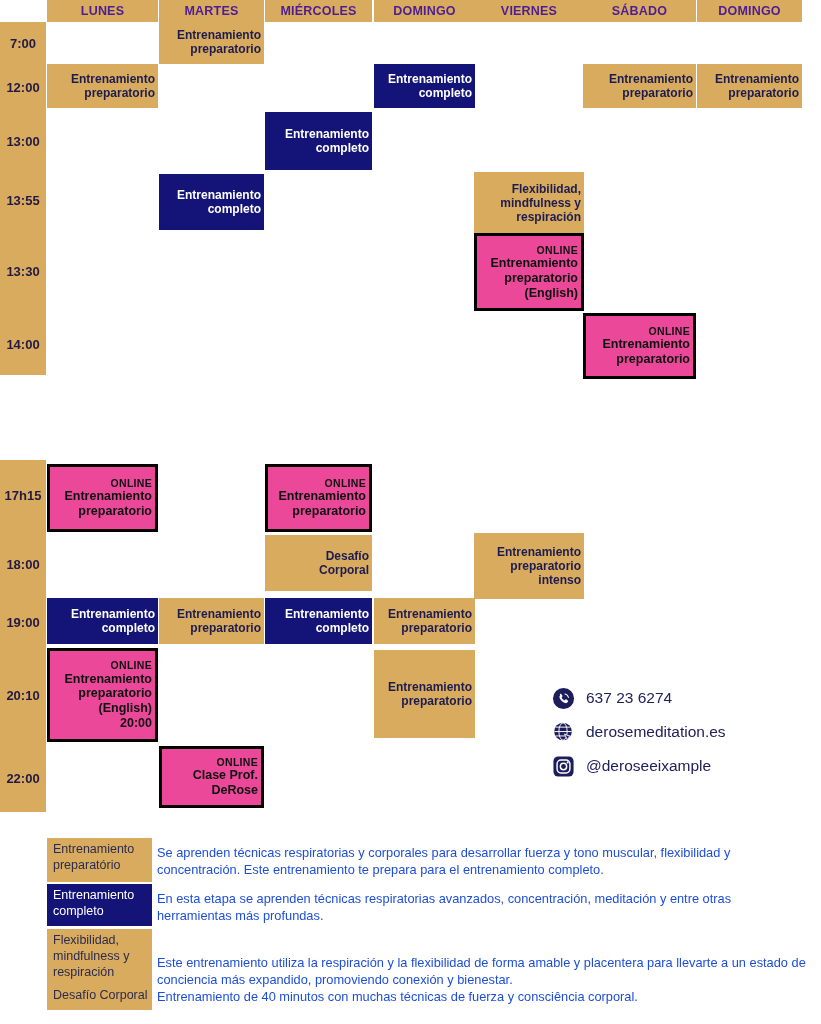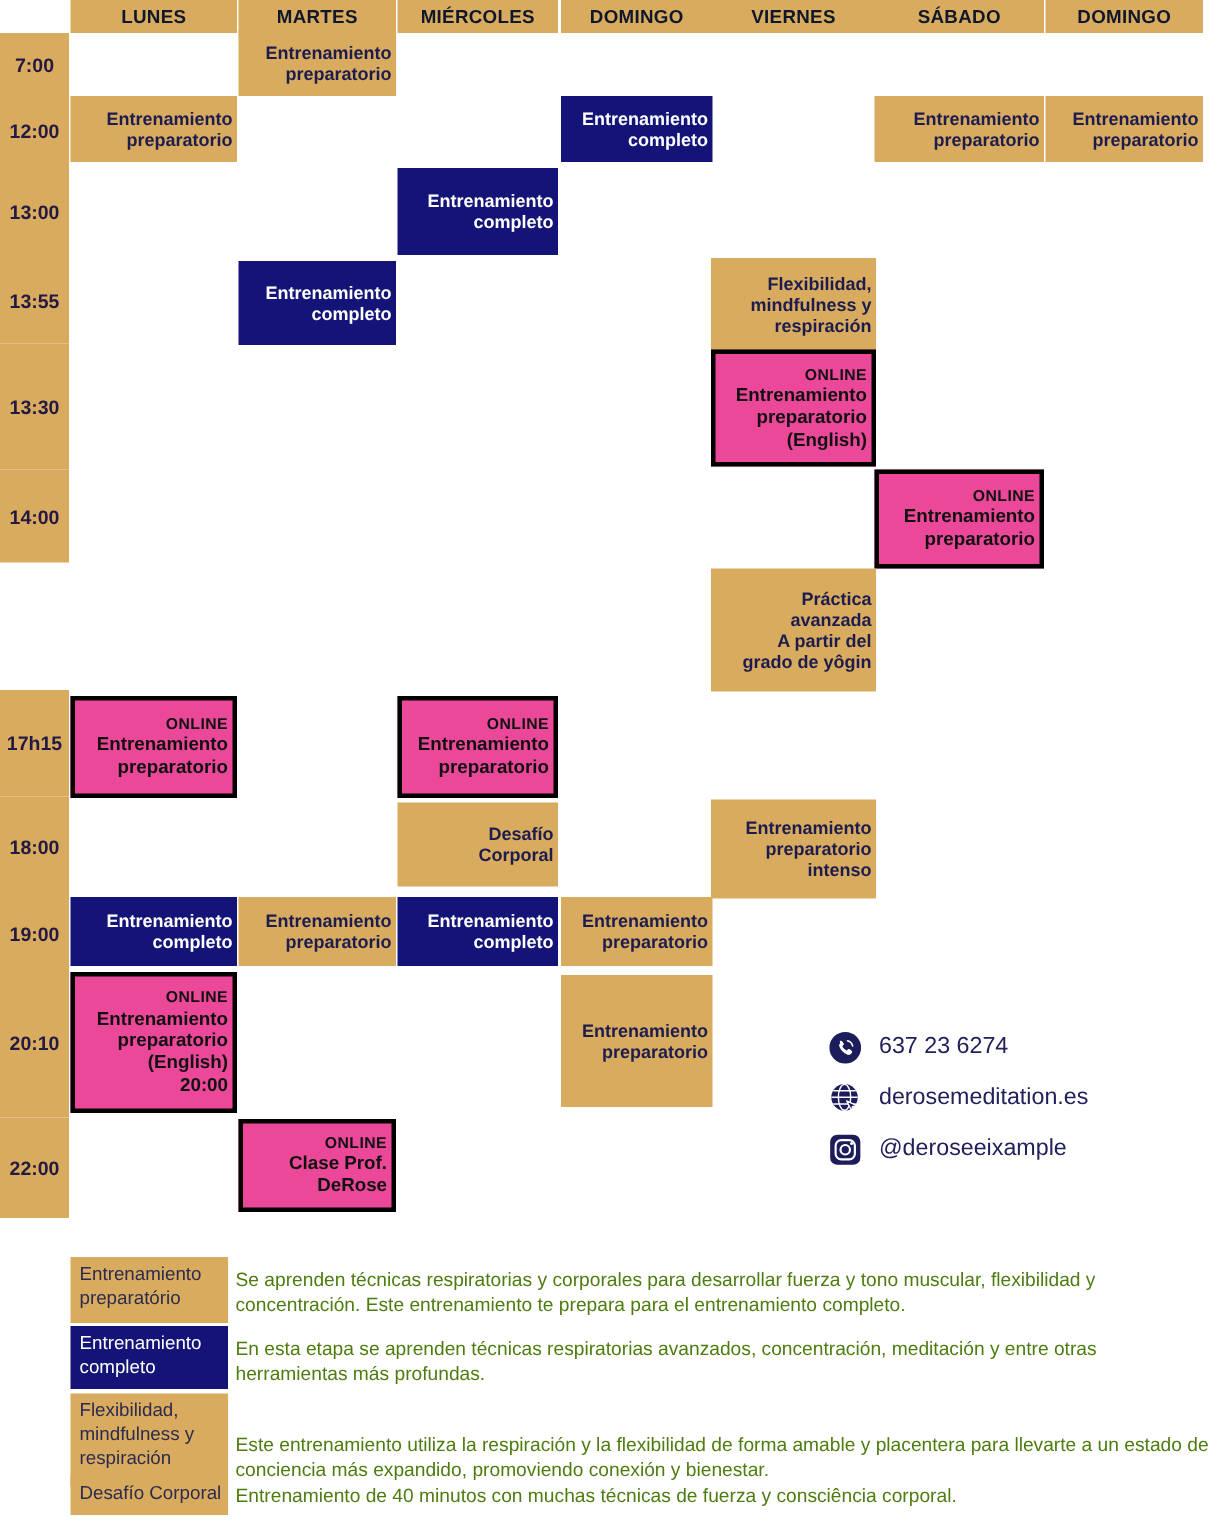--- a/index.html
+++ b/index.html
@@ -11,21 +11,21 @@
   }
   #root { position: relative; width: 821px; height: 1024px; overflow: hidden; }
 
   
   .grid { position: absolute; left: 0; top: 0; width: 821px; }
 
   .hdr-row { position: relative; height: 22px; }
   .hdr-cell {
     position: absolute; top: 0; height: 22px;
     background: #d9ab5e;
-    color: #0f172a;
+    color: #4c1d95;
     font-size: 12.5px; font-weight: bold; letter-spacing: .2px;
     display: flex; align-items: center; justify-content: center; text-align: center;
   }
 
   .time-cell {
     position: absolute; left: 0; width: 46px;
     background: #d9ab5e; color: #231942;
     font-size: 13px; font-weight: bold;
     display: flex; align-items: center; justify-content: center;
   }
@@ -63,21 +63,21 @@
   .swatch {
     position: absolute; left: 0; width: 105px;
     padding: 3px 4px 4px 6px;
     font-size: 12.5px; line-height: 1.28;
     color: #2b2b4f;
   }
   .swatch.tan  { background: #d9ab5e; }
   .swatch.navy { background: #141478; color: #ffffff; }
   .ldesc {
     position: absolute; left: 110px; width: 650px;
-    font-size: 12.8px; line-height: 1.35; color: #4d7c0f;
+    font-size: 12.8px; line-height: 1.35; color: #1d4ed8;
   }
 </style>
 </head>
 <body>
 
 <div id="root">
 
   <div class="grid" id="grid">
       <div class="hdr-row">
         <div class="hdr-cell" style="left: 47px; width: 111px;">LUNES</div>
@@ -135,26 +135,20 @@
       <div class="ev online" style="left: 474px; width: 110px; top: 233px; height: 78px;">
         <span class="ln kicker">ONLINE</span>
         <span class="ln">Entrenamiento</span>
         <span class="ln">preparatorio</span>
         <span class="ln">(English)</span>
       </div>
       <div class="ev online" style="left: 583px; width: 113px; top: 313px; height: 66px;">
         <span class="ln kicker">ONLINE</span>
         <span class="ln">Entrenamiento</span>
         <span class="ln">preparatorio</span>
-      </div>
-      <div class="ev tan" style="left: 474px; width: 110px; top: 379px; height: 82px;">
-        <span class="ln">Práctica</span>
-        <span class="ln">avanzada</span>
-        <span class="ln">A partir del</span>
-        <span class="ln">grado de yôgin</span>
       </div>
       <div class="ev online" style="left: 47px; width: 111px; top: 464px; height: 68px;">
         <span class="ln kicker">ONLINE</span>
         <span class="ln">Entrenamiento</span>
         <span class="ln">preparatorio</span>
       </div>
       <div class="ev online" style="left: 265px; width: 107px; top: 464px; height: 68px;">
         <span class="ln kicker">ONLINE</span>
         <span class="ln">Entrenamiento</span>
         <span class="ln">preparatorio</span>

